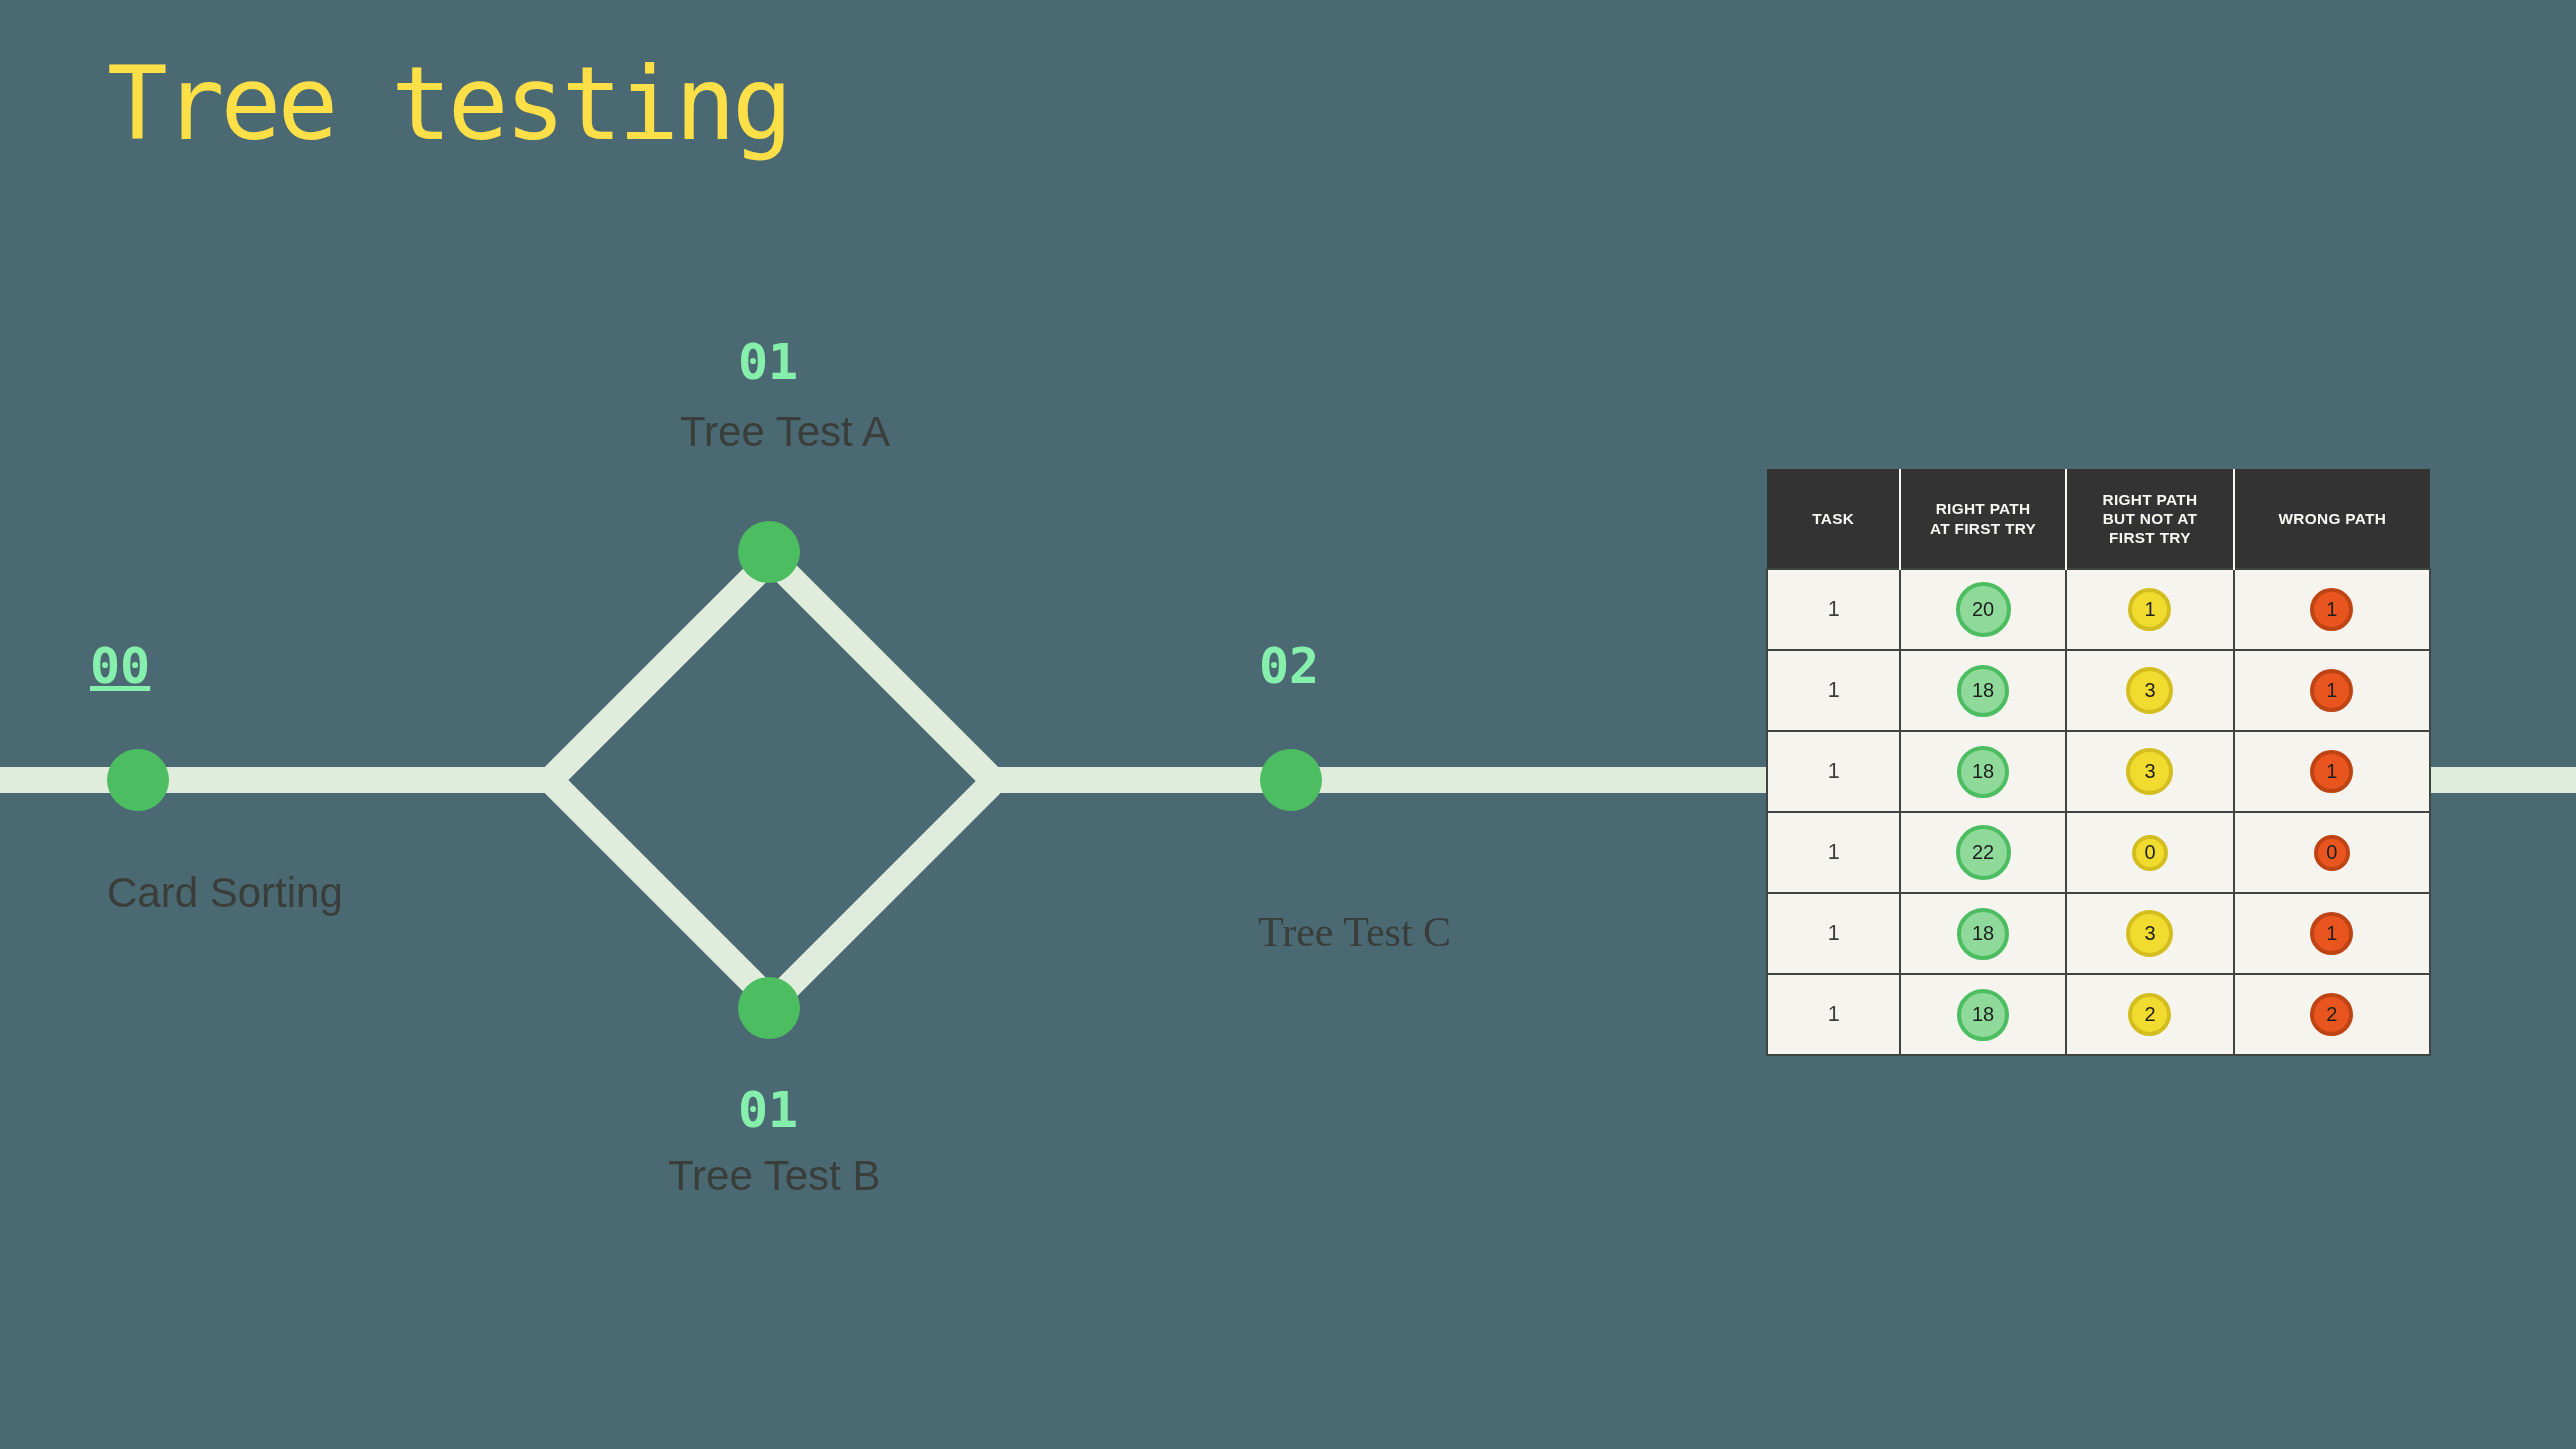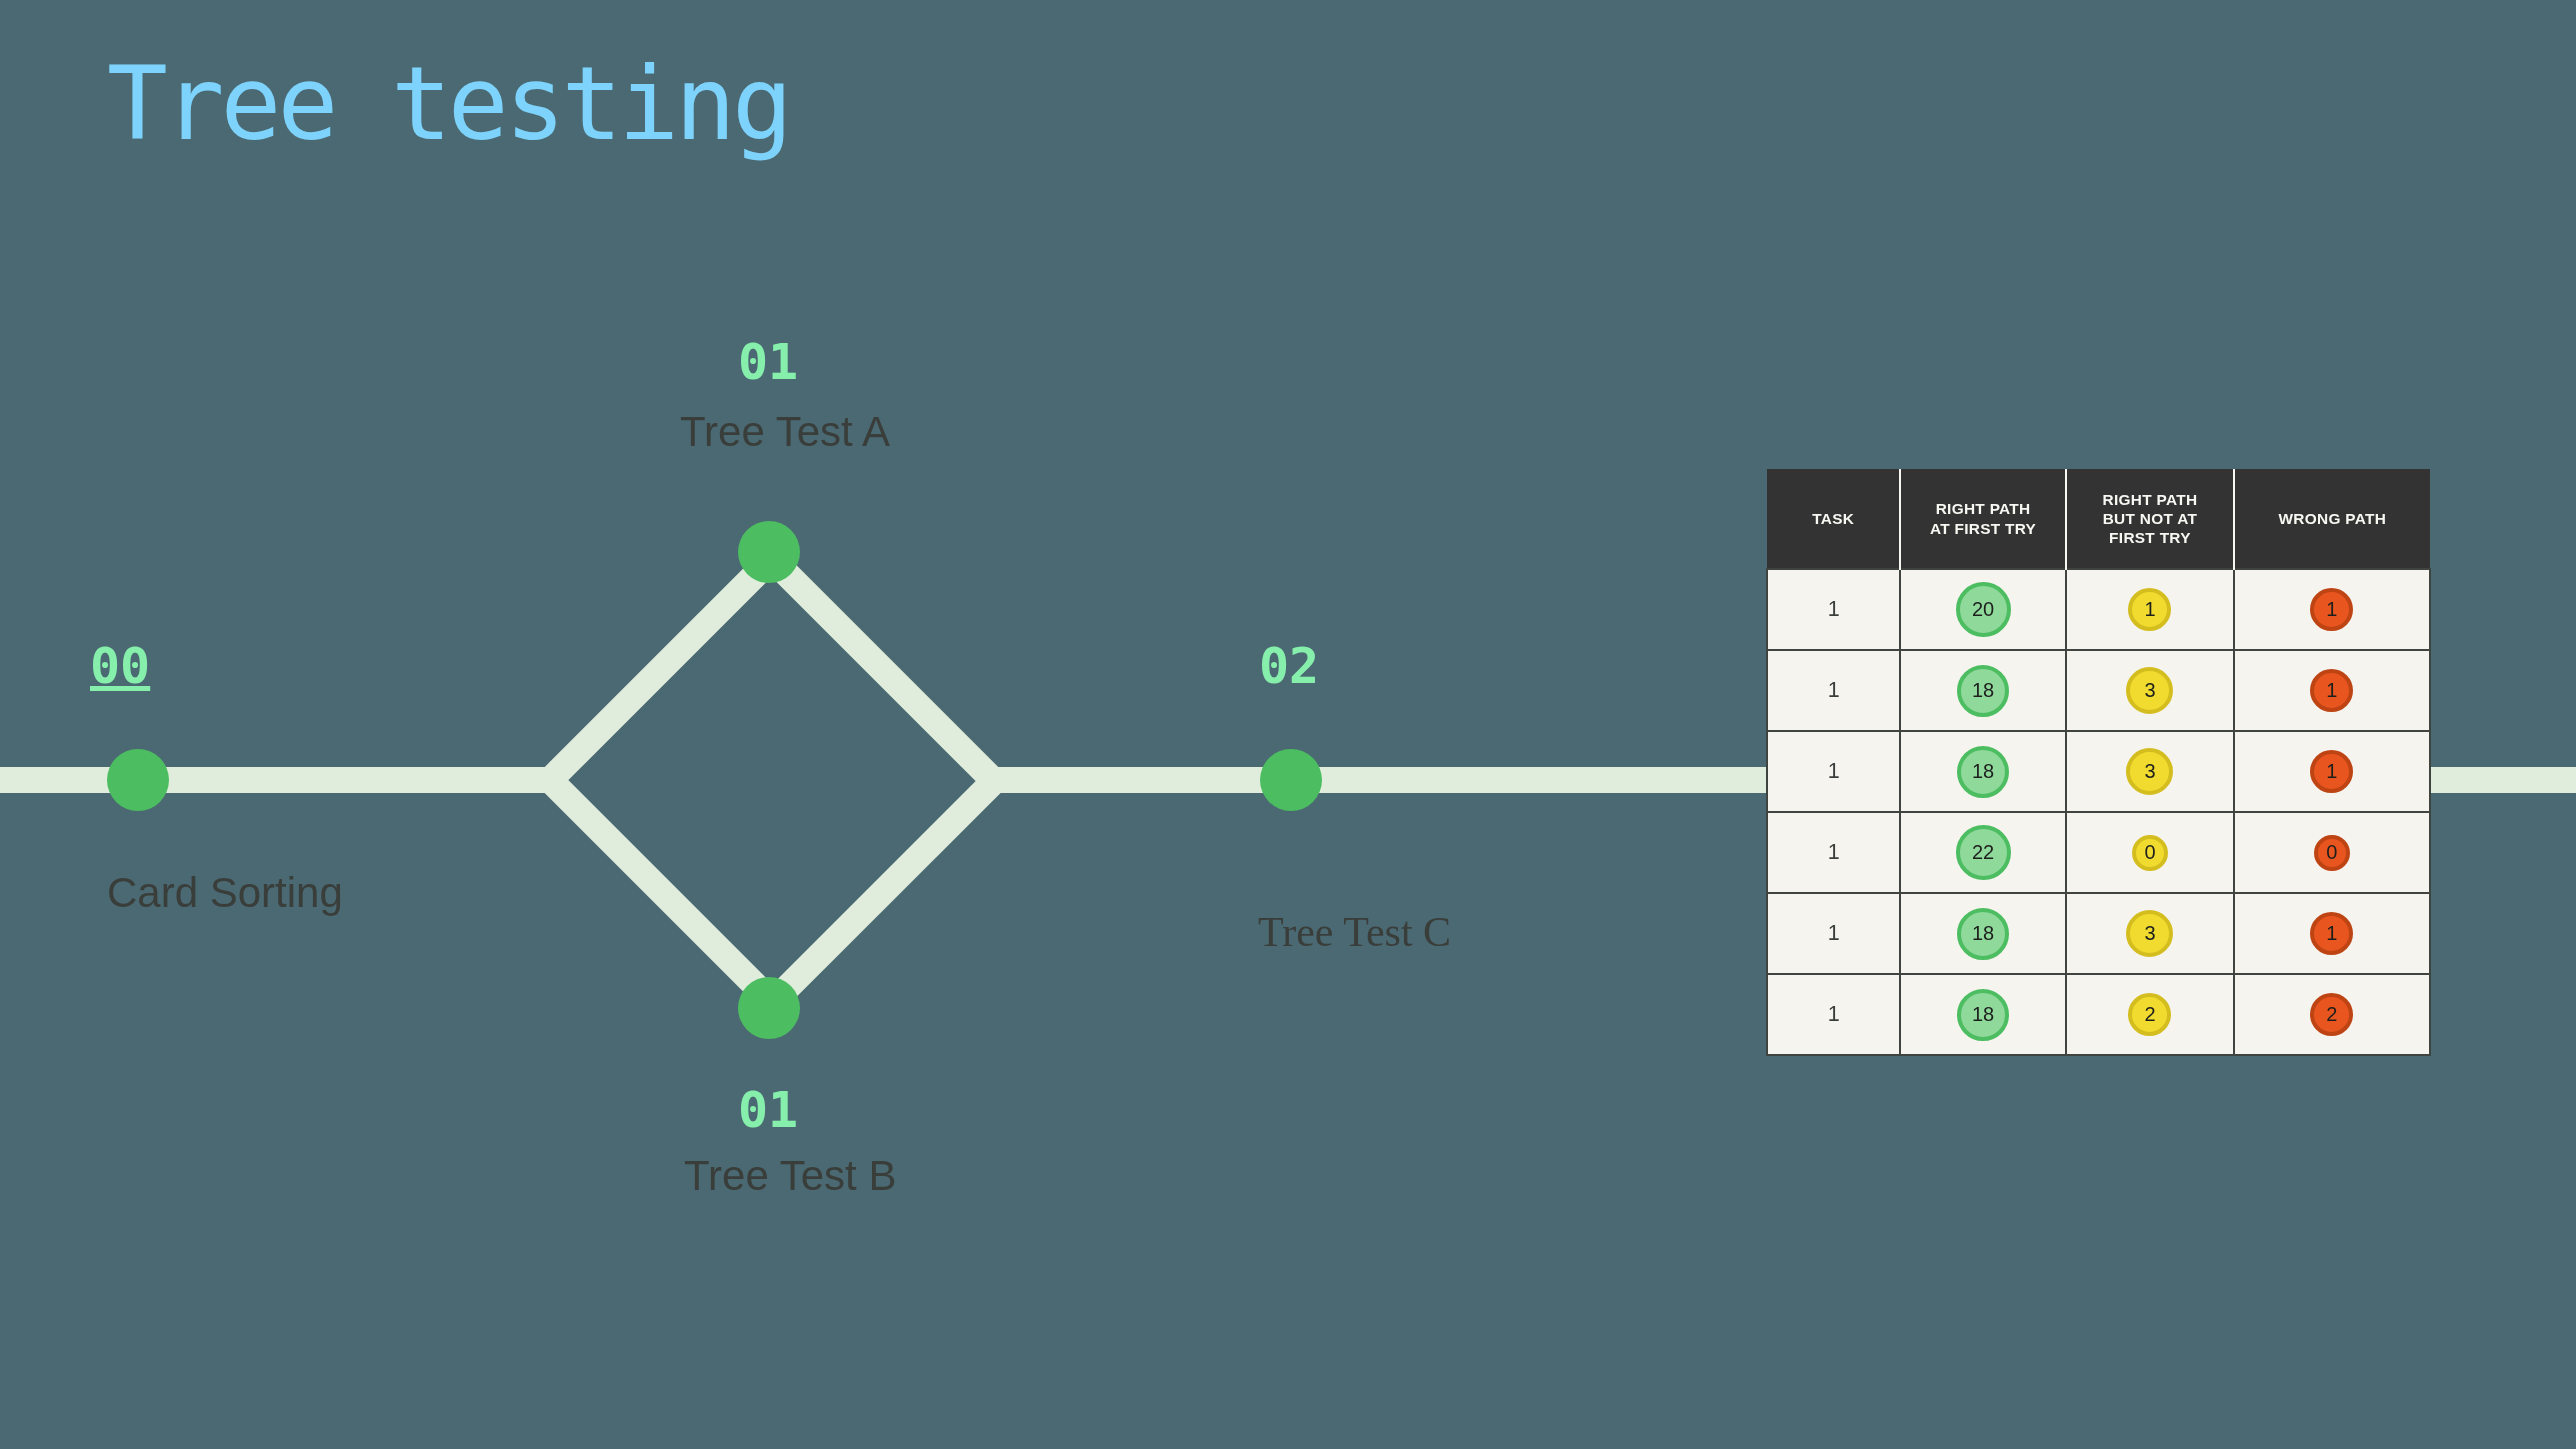--- a/index.html
+++ b/index.html
@@ -9,21 +9,21 @@
     font-family:"Liberation Sans", sans-serif;
     overflow:hidden;position:relative;
   }
 
   
   #page-title{
     position:absolute;left:107px;top:54px;
     font-family:"DejaVu Sans Mono", monospace;
     font-size:101px;line-height:1;
     letter-spacing:-4px;
-    color:#7dd3fc;
+    color:#fde047;
     white-space:nowrap;
   }
 
   
   #timeline{position:absolute;left:0;top:0;width:2576px;height:1449px;}
 
   .rail{
     position:absolute;
     background:#E1EDDC;
     height:25.5px;
@@ -64,21 +64,21 @@
   #num-02{left:1259px;top:641px;}
 
   .step-label{
     position:absolute;
     font-size:42px;line-height:1;
     color:#3A3E3B;
     white-space:nowrap;
   }
   #lbl-00{left:107px;top:872px;}
   #lbl-01a{left:667px;top:411px;margin-left:13px;}
-  #lbl-01b{left:684px;top:1155px;}
+  #lbl-01b{left:668px;top:1155px;}
   #lbl-02{left:1258px;top:911px;font-family:Liberation Serif, serif;}
 
   
   #results-panel{
     position:absolute;left:1766px;top:437px;
     width:635px;
   }
   #results-title{
     background:#4CBD61;
     color:#F7F8F2;

